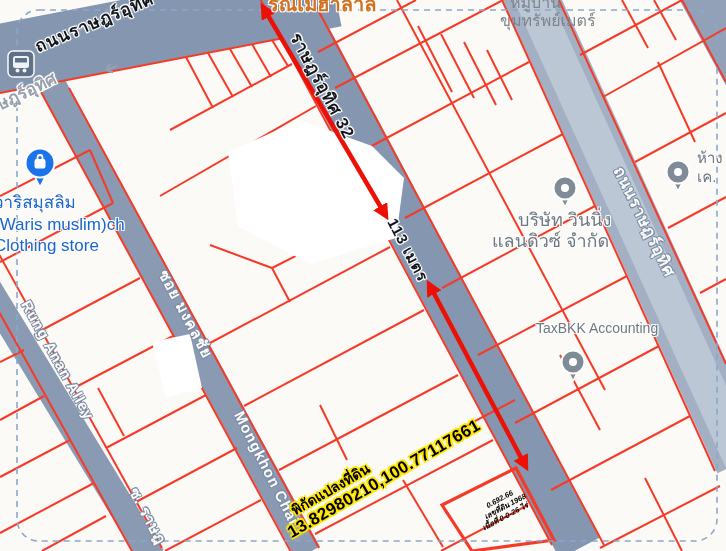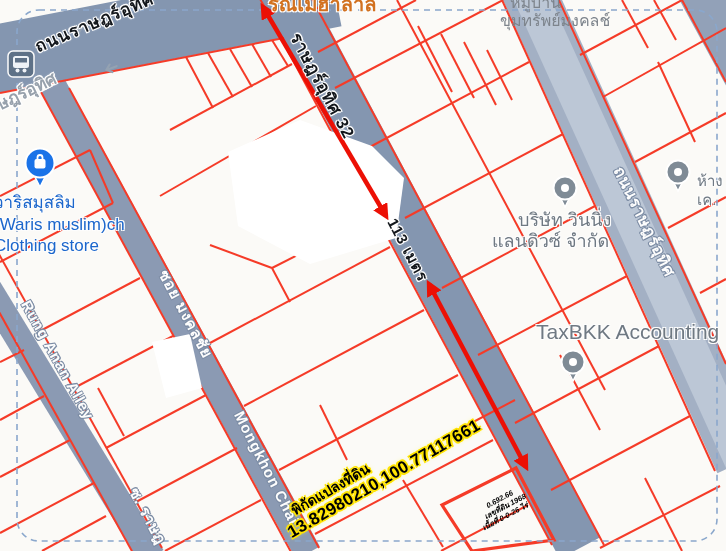--- a/index.html
+++ b/index.html
@@ -196,37 +196,37 @@
 <div class="lbl road-white rot" style="left:267px;top:468px;font-size:15px;transform:translate(-50%,-50%) rotate(63deg);">Mongkhon Chai</div>
 
 <div class="lbl road-white rot" style="left:58px;top:360px;font-size:15px;transform:translate(-50%,-50%) rotate(61deg);">Rung Anan Alley</div>
 
 <div class="lbl road-white rot" style="left:148px;top:516px;font-size:15px;transform:translate(-50%,-50%) rotate(62deg);">ซ. ราษฎ</div>
 
 <div class="lbl poi-orange" style="left:268px;top:-7px;">รณเมฮาลาล</div>
 
 <div class="lbl" style="left:500px;top:-6px;color:#7d848c;font-size:16px;line-height:18px;">
   <div style="margin-left:10px;">หมู่บ้าน</div>
-  <div>ขุมทรัพย์มงคลช์</div>
+  <div>ขุมทรัพย์เมตร์</div>
 </div>
 
 <div class="lbl poi-blue" style="left:-6px;top:192px;line-height:21.5px;">
   <div>วาริสมุสลิม</div>
   <div>(Waris muslim)ch</div>
   <div>Clothing store</div>
 </div>
 
 <div class="lbl poi-gray" style="left:492px;top:210px;line-height:21px;">
   <div style="margin-left:26px;text-align:right;">บริษัท วินนิ่ง</div>
   <div>แลนดิวซ์ จำกัด</div>
 </div>
 
-<div class="lbl poi-gray" style="left:536px;top:320px;font-size:21px;">TaxBKK Accounting</div>
-
-<div class="lbl poi-gray" style="left:697px;top:171px;font-size:15px;line-height:19px;">
+<div class="lbl poi-gray" style="left:536px;top:320px;font-size:14px;">TaxBKK Accounting</div>
+
+<div class="lbl poi-gray" style="left:697px;top:148px;font-size:15px;line-height:19px;">
   <div>ห้าง</div>
   <div>เค.</div>
 </div>
 
 <div class="lbl coords rot" style="left:380px;top:472px;transform:translate(-50%,-50%) rotate(-30deg);">
   <div class="l1">พิกัดแปลงที่ดิน</div>
   <div class="l2">13.82980210,100.77117661</div>
 </div>
 
 <div class="lbl note rot" style="left:502px;top:508px;transform:translate(-50%,-50%) rotate(-28deg);">

